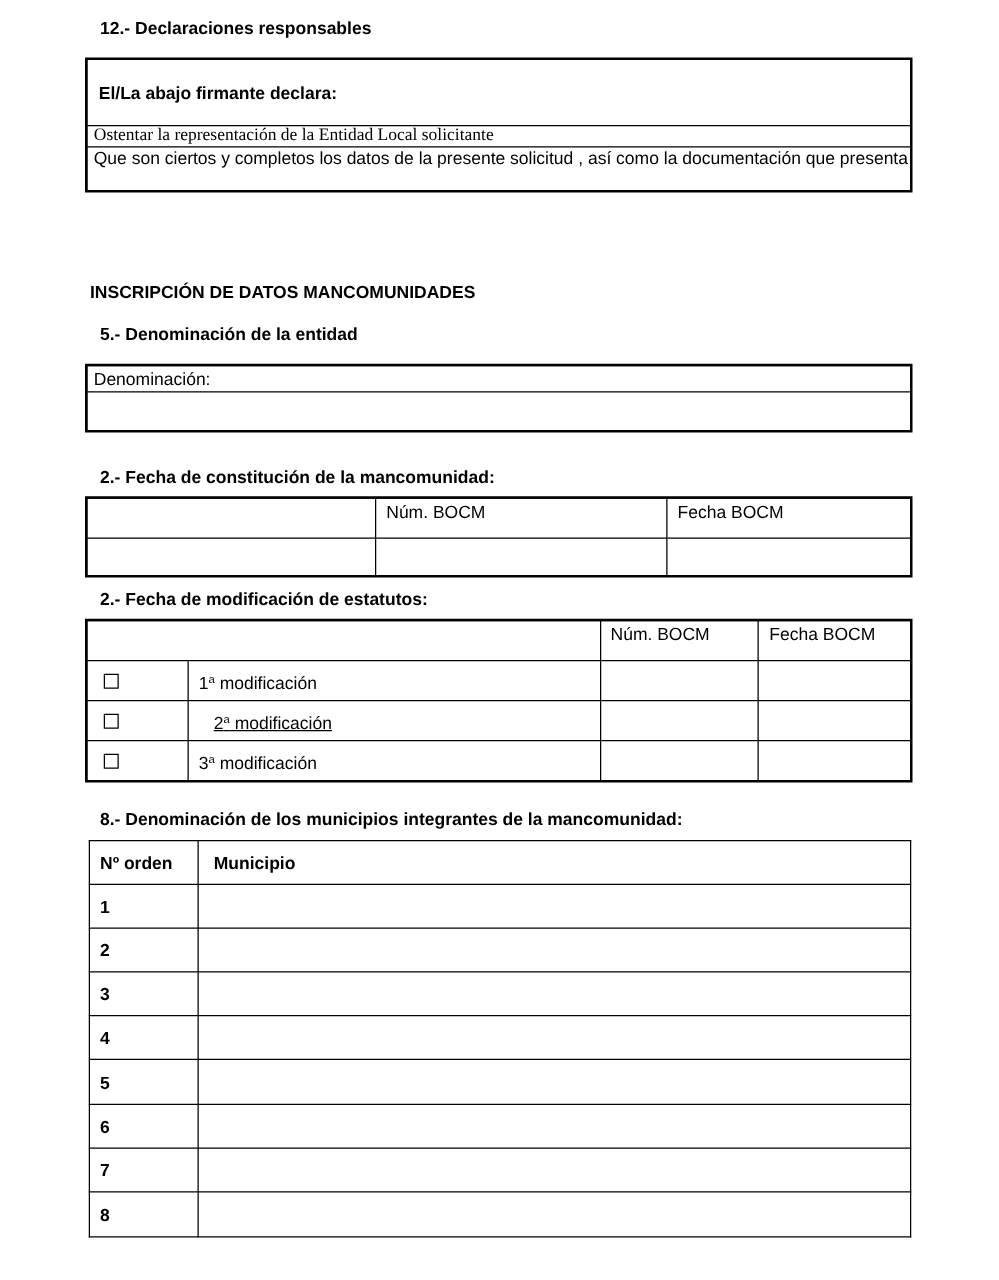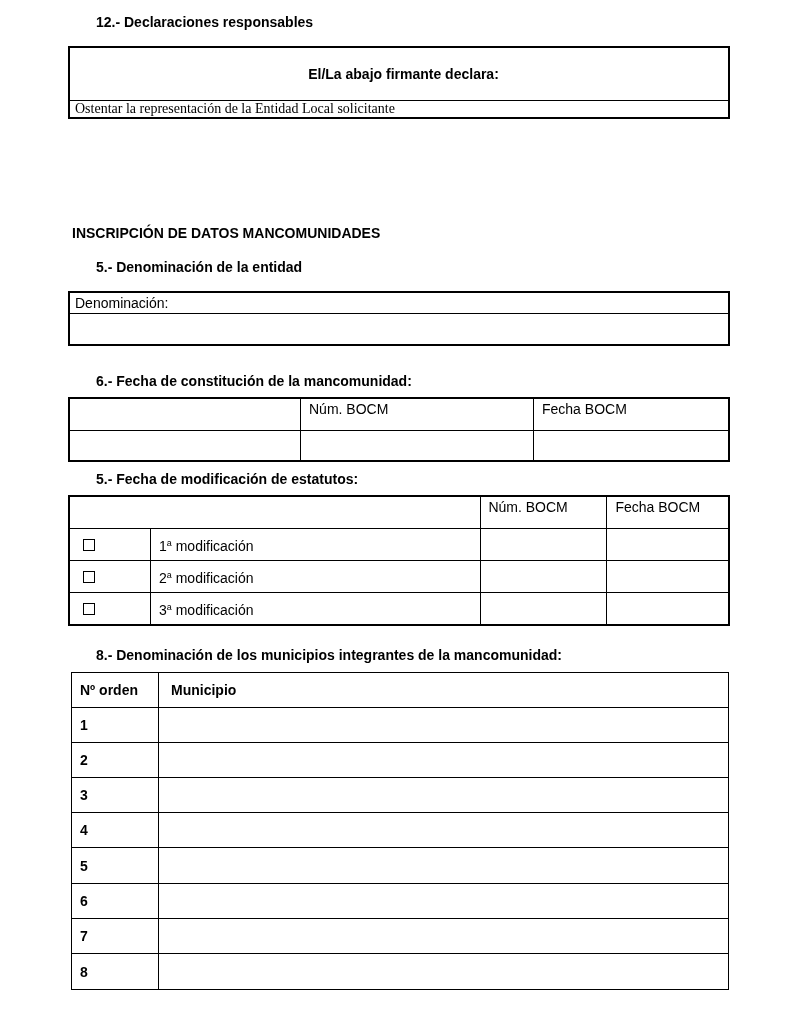--- a/index.html
+++ b/index.html
@@ -1,94 +1,97 @@
 <!DOCTYPE html>
 <html><head>
 <meta charset="utf-8">
 <style>
   html, body { margin: 0; padding: 0; background: #ffffff; }
   body {
     width: 799px; height: 1024px; position: relative; overflow: hidden;
     font-family: "Liberation Sans", sans-serif; color: #000;
   }
   .abs { position: absolute; }
-  .h-bold { font-weight: bold; font-size: 14px; margin-left: 16px; }
+  .h-bold { font-weight: bold; font-size: 14px; }
   .plain { font-size: 14px; }
   table { border-collapse: collapse; position: absolute; }
   td { border: 1px solid #000; padding: 0 0 0 5px; font-size: 14px; vertical-align: top; }
   .t-outer { outline: 2px solid #000; outline-offset: -1px; }
   .chk {
     display: inline-block; width: 10px; height: 10px; border: 1px solid #000;
     background: #fff; margin-top: 3px;
   }
   sup { font-size: 9px; vertical-align: 5px; }
 </style>
 </head>
 <body>
 
 <div class="abs h-bold" style="left:80px;top:14px;">12.- Declaraciones responsables</div>
 
 <table class="t-outer" style="left:69px;top:47px;width:660px;">
   <tbody>
       <tr style="height:53px;">
-    <td style="vertical-align:middle;font-weight:bold;padding-left:9px;text-align:center;">El/La abajo firmante declara:</td>
+    <td style="vertical-align:middle;font-weight:bold;padding-left:9px;">El/La abajo firmante declara:</td>
   </tr>
   <tr style="height:17px;">
         <td style="line-height:16px;font-family:Liberation Serif, serif;">Ostentar la representación de la Entidad Local solicitante</td>
+      </tr>
+  <tr style="height:35px;">
+        <td style="line-height:16px;">Que son ciertos y completos los datos de la presente solicitud , así como la documentación que presenta</td>
       </tr>
 </tbody>
   </table>
 
 <div class="abs plain" style="left:72px;top:225px;font-weight:bold;">INSCRIPCIÓN DE DATOS MANCOMUNIDADES</div>
 
 <div class="abs h-bold" style="left:80px;top:259px;">5.- Denominación de la entidad</div>
 <table class="t-outer" style="left:69px;top:292px;width:660px;">
   <tbody>
       <tr style="height:17px;">
         <td style="line-height:20px;">Denominación:</td>
       </tr>
   <tr style="height:31px;">
         <td></td>
       </tr>
 </tbody>
   </table>
 
-<div class="abs h-bold" style="left:80px;top:373px;">6.- Fecha de constitución de la mancomunidad:</div>
+<div class="abs h-bold" style="left:80px;top:373px;">2.- Fecha de constitución de la mancomunidad:</div>
 <table class="t-outer" style="left:69px;top:398px;width:660px;">
   <tbody>
       <tr style="height:32px;">
     <td style="width:225px;"></td>
     <td style="width:224px;line-height:20px;padding-left:8px;">Núm. BOCM</td>
     <td style="line-height:20px;padding-left:8px;">Fecha BOCM</td>
   </tr>
   <tr style="height:30px;">
     <td></td>
     <td></td>
     <td></td>
   </tr>
 </tbody>
   </table>
 
-<div class="abs h-bold" style="left:80px;top:471px;">5.- Fecha de modificación de estatutos:</div>
+<div class="abs h-bold" style="left:80px;top:471px;">2.- Fecha de modificación de estatutos:</div>
 <table class="t-outer" style="left:69px;top:496px;width:660px;">
   <tbody>
       <tr style="height:32px;">
     <td colspan="2" style="width:330px;"></td>
     <td style="width:118px;line-height:20px;padding-left:7px;">Núm. BOCM</td>
     <td style="line-height:20px;padding-left:8px;">Fecha BOCM</td>
   </tr>
   <tr style="height:30px;">
     <td style="width:67px;padding-left:13px;vertical-align:middle;"><span class="chk"></span></td>
     <td style="padding-left:8px;line-height:28px;"><span>1</span><sup>a</sup><span> modificación</span></td>
     <td></td>
     <td></td>
   </tr>
   <tr style="height:30px;">
     <td style="padding-left:13px;vertical-align:middle;"><span class="chk"></span></td>
-    <td style="padding-left:8px;line-height:28px;"><span>2</span><sup>a</sup><span> modificación</span></td>
+    <td style="padding-left:20px;line-height:28px;text-decoration:underline;"><span>2</span><sup>a</sup><span> modificación</span></td>
     <td></td>
     <td></td>
   </tr>
   <tr style="height:30px;">
     <td style="padding-left:13px;vertical-align:middle;"><span class="chk"></span></td>
     <td style="padding-left:8px;line-height:28px;"><span>3</span><sup>a</sup><span> modificación</span></td>
     <td></td>
     <td></td>
   </tr>
 </tbody>

